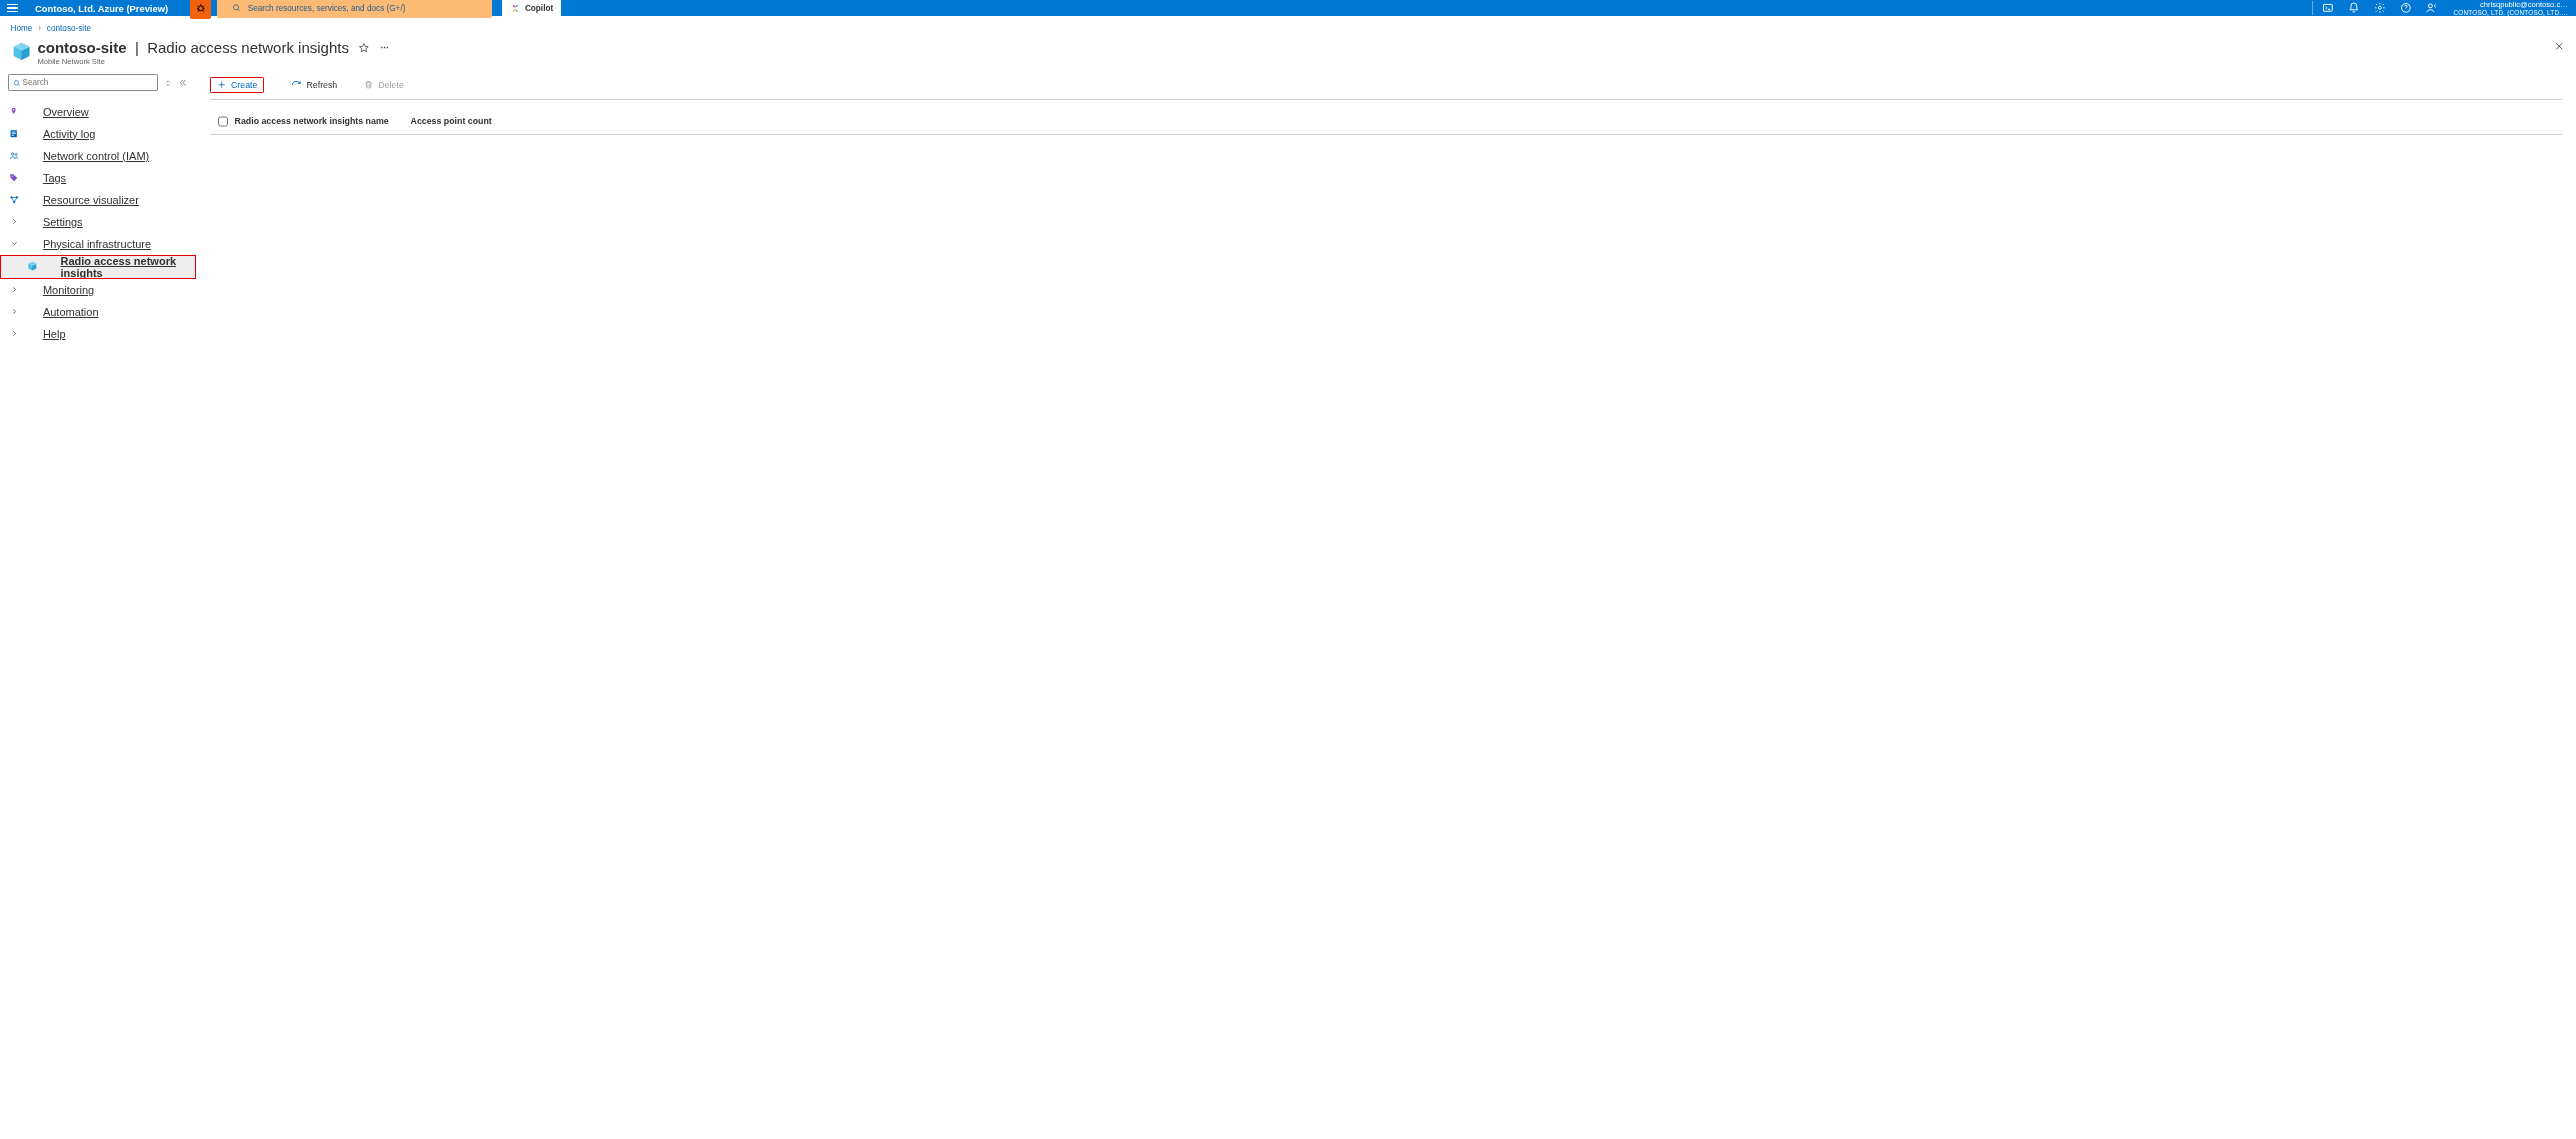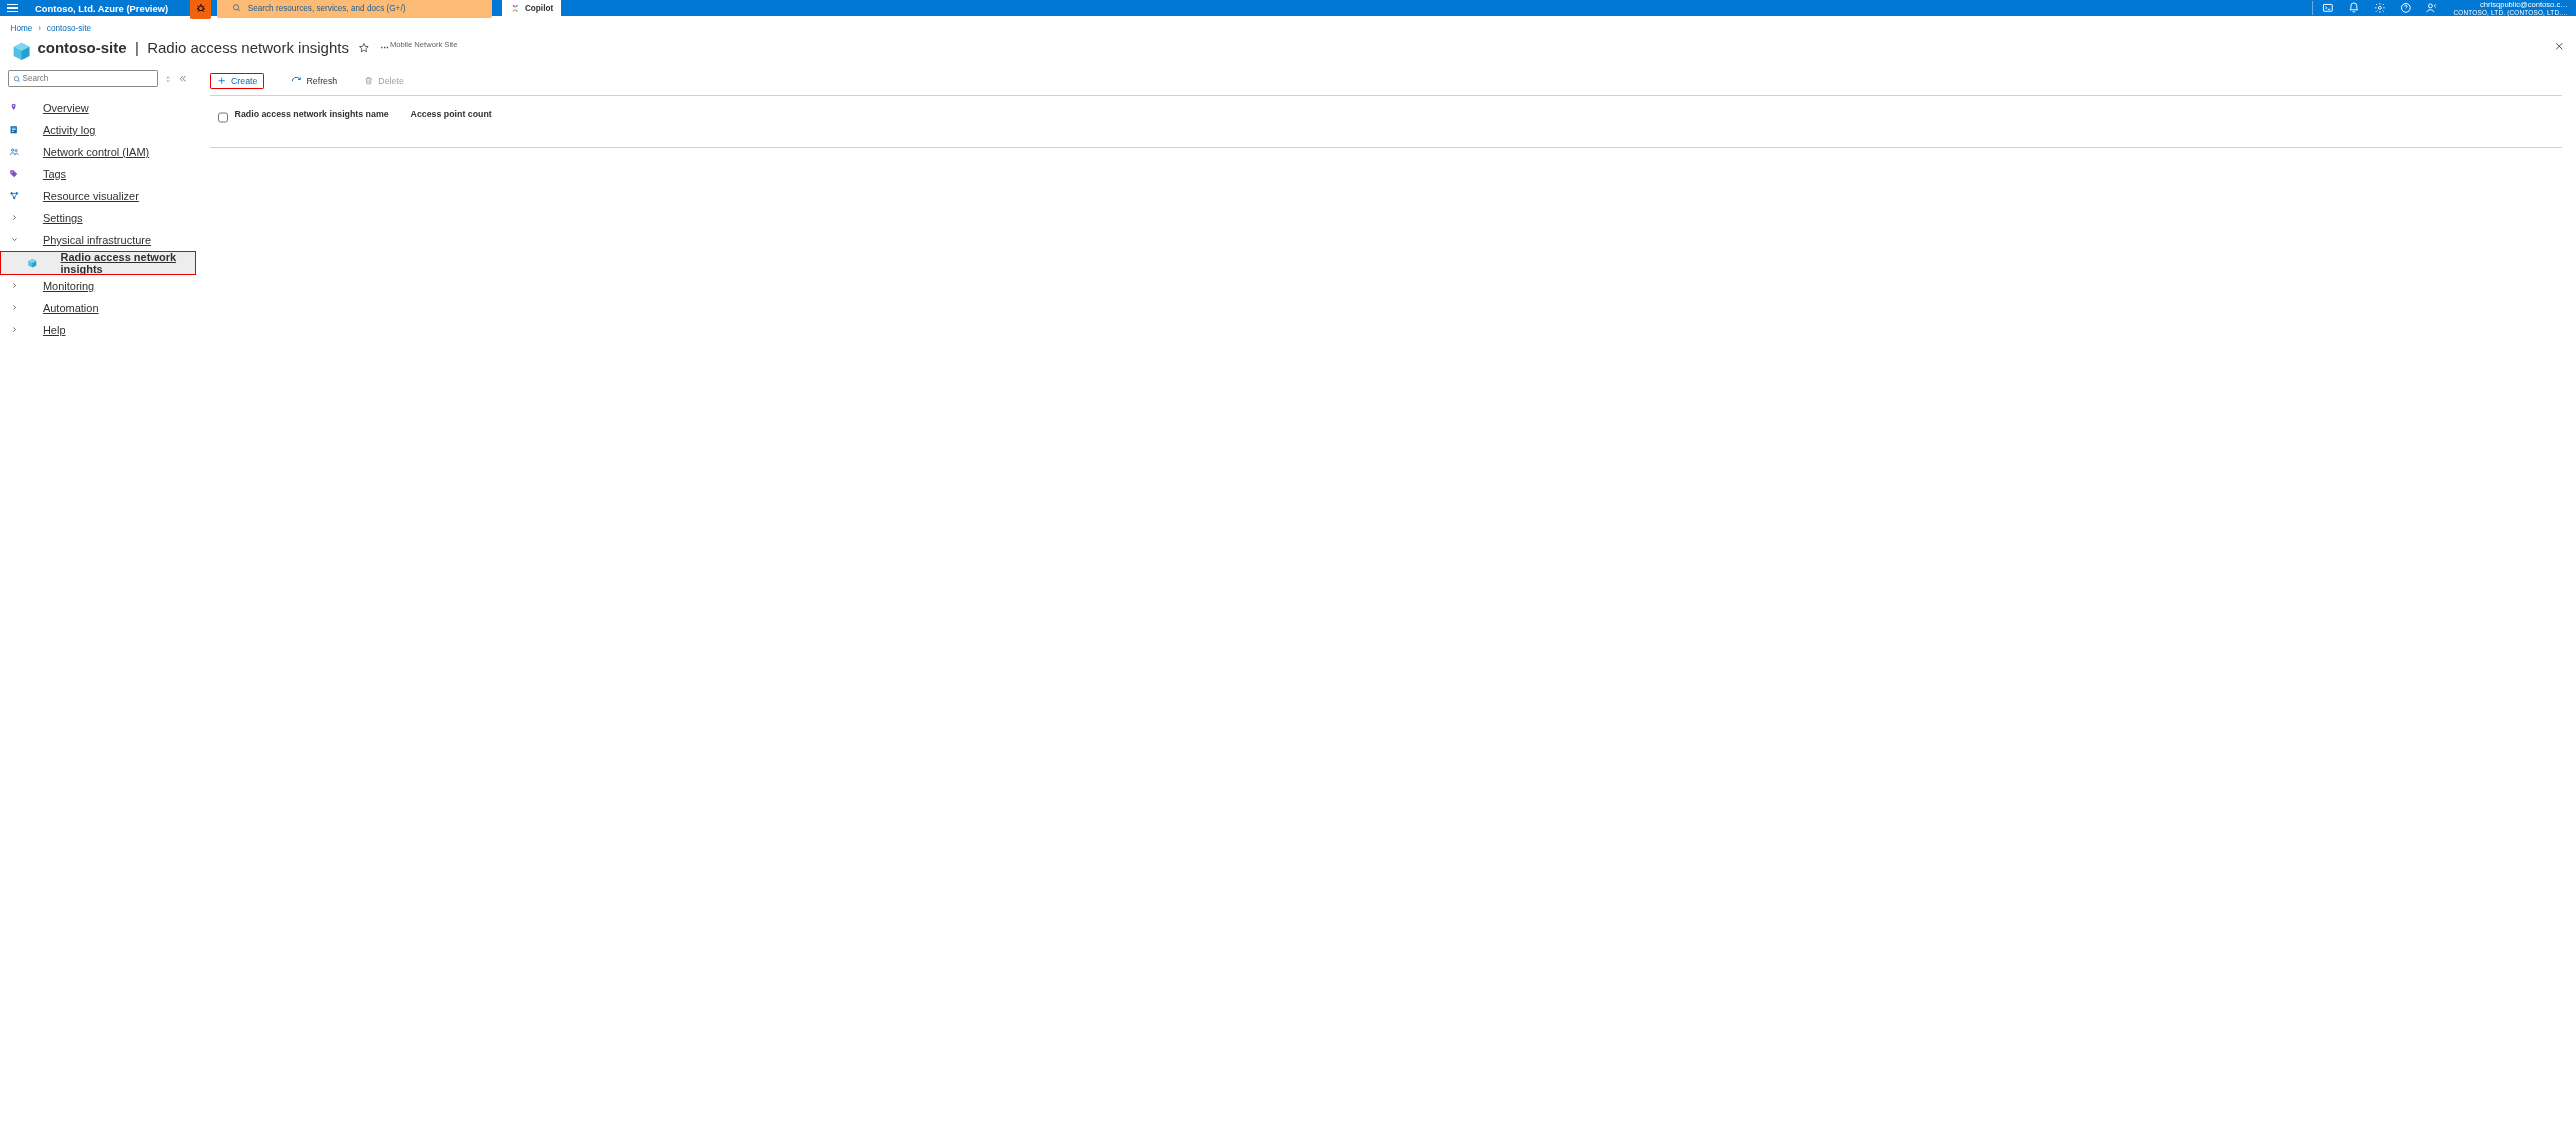--- a/index.html
+++ b/index.html
@@ -30,21 +30,21 @@
   .account{padding:0 8.2px;line-height:1.2;text-align:right;white-space:nowrap;}
   .account .email{font-size:7.6px;}
   .account .org{font-size:6.4px;letter-spacing:0.2px;}
   
   .crumbs{display:flex;align-items:center;gap:5.9px;padding:8.2px 10.5px 3.5px;font-size:8.2px;}
   .crumbs a{color:var(--link);text-decoration:none;}
   .chev{color:var(--muted);}
   
   .page-head{display:flex;align-items:flex-start;padding:2.3px 10.5px 4.7px;position:relative;}
   .cubeico{width:21px;height:21px;margin-right:5.9px;margin-top:2.3px;}
-  .titlewrap{display:flex;flex-direction:row;}
+  .titlewrap{display:flex;flex-direction:column;}
   .titleline{display:flex;align-items:center;gap:9.4px;}
   .titleline h1{margin:0;font-weight:400;font-size:15px;white-space:nowrap;}
   .titleline h1 .strong{font-weight:700;}
   .subtitle{color:var(--muted);font-size:7.6px;margin-top:1.2px;}
   .headicons{display:flex;align-items:center;gap:10.5px;}
   .closebtn{position:absolute;right:11.7px;top:4.7px;cursor:pointer;}
   
   .body{display:flex;align-items:flex-start;}
   .side{width:196px;flex:none;padding:3.5px 0 11.7px;}
   .side-top{display:flex;align-items:center;gap:5.9px;padding:0 8.2px 4.7px;}
@@ -58,21 +58,21 @@
   .nav li.sub{padding-left:27px;}
   .nav li.sub .ico{width:13px;}
   .nav li.selected.hl{outline:1.2px solid var(--highlight);outline-offset:-1.2px;}
   
   .main{flex:1;padding:3.5px 14px 11.7px 14px;min-width:0;}
   .cmdbar{display:flex;align-items:center;gap:27px;border-bottom:0.6px solid var(--brd);padding:2.3px 0 5.9px;}
   .cmd{display:flex;align-items:center;gap:4.7px;font-size:8.8px;cursor:pointer;}
   .cmd.create{color:var(--link);border:1.2px solid var(--highlight);padding:2.3px 5.9px;border-radius:1.2px;}
   .cmd svg{flex:none;}
   .cmd.disabled{color:#a19f9d;cursor:default;}
-  .tablehead{display:flex;padding:13px 0 21px;border-bottom:0.6px solid var(--brd);font-weight:600;font-size:8.8px;}
+  .tablehead{display:flex;align-items:center;padding:13px 0 4px;border-bottom:0.6px solid var(--brd);font-weight:600;font-size:8.8px;}
   .tablehead .chk{width:24.6px;display:flex;justify-content:center;}
   .col1{min-width:176px;}
   .col2{}
   input[type=checkbox].big{width:10.5px;height:10.5px;}
 </style>
 </head>
 <body>
 
 <div class="topbar">
   <div class="tb-left">

